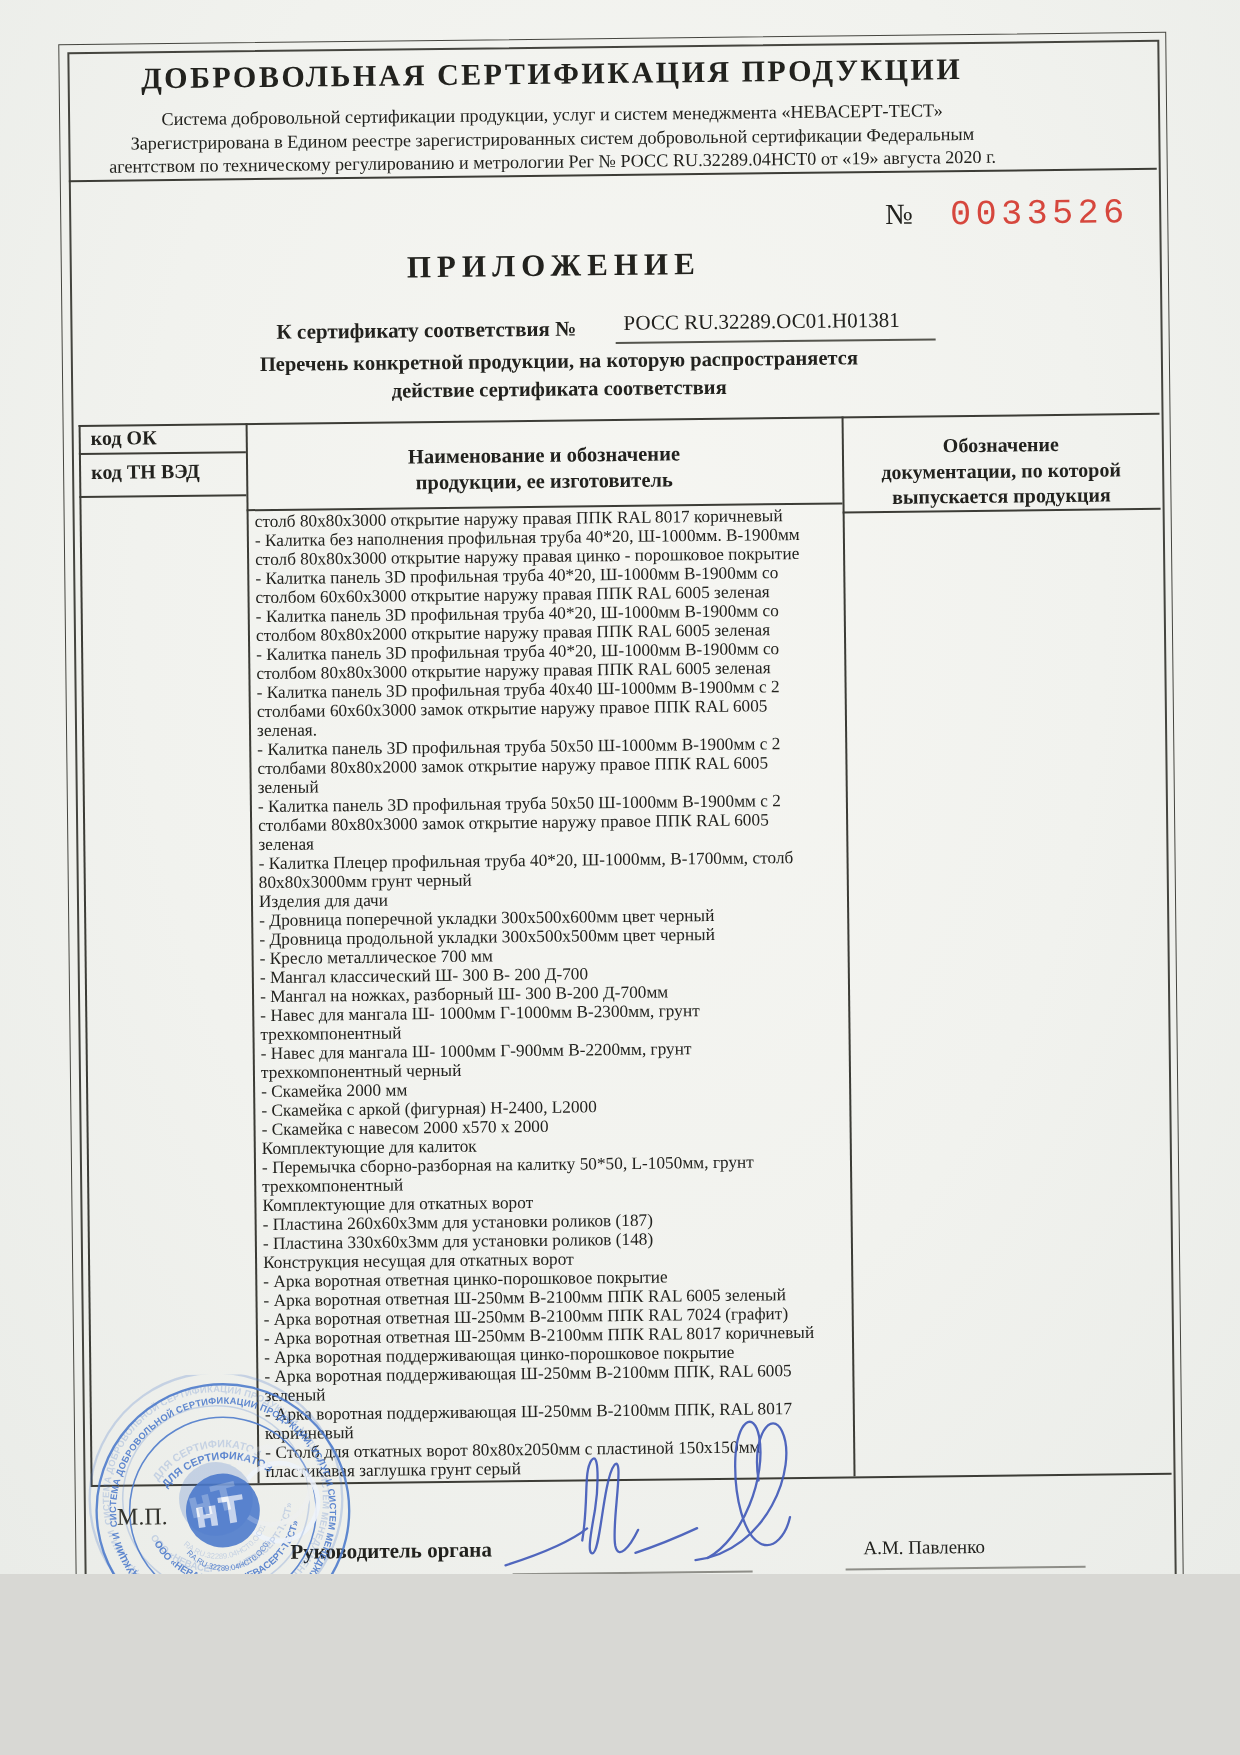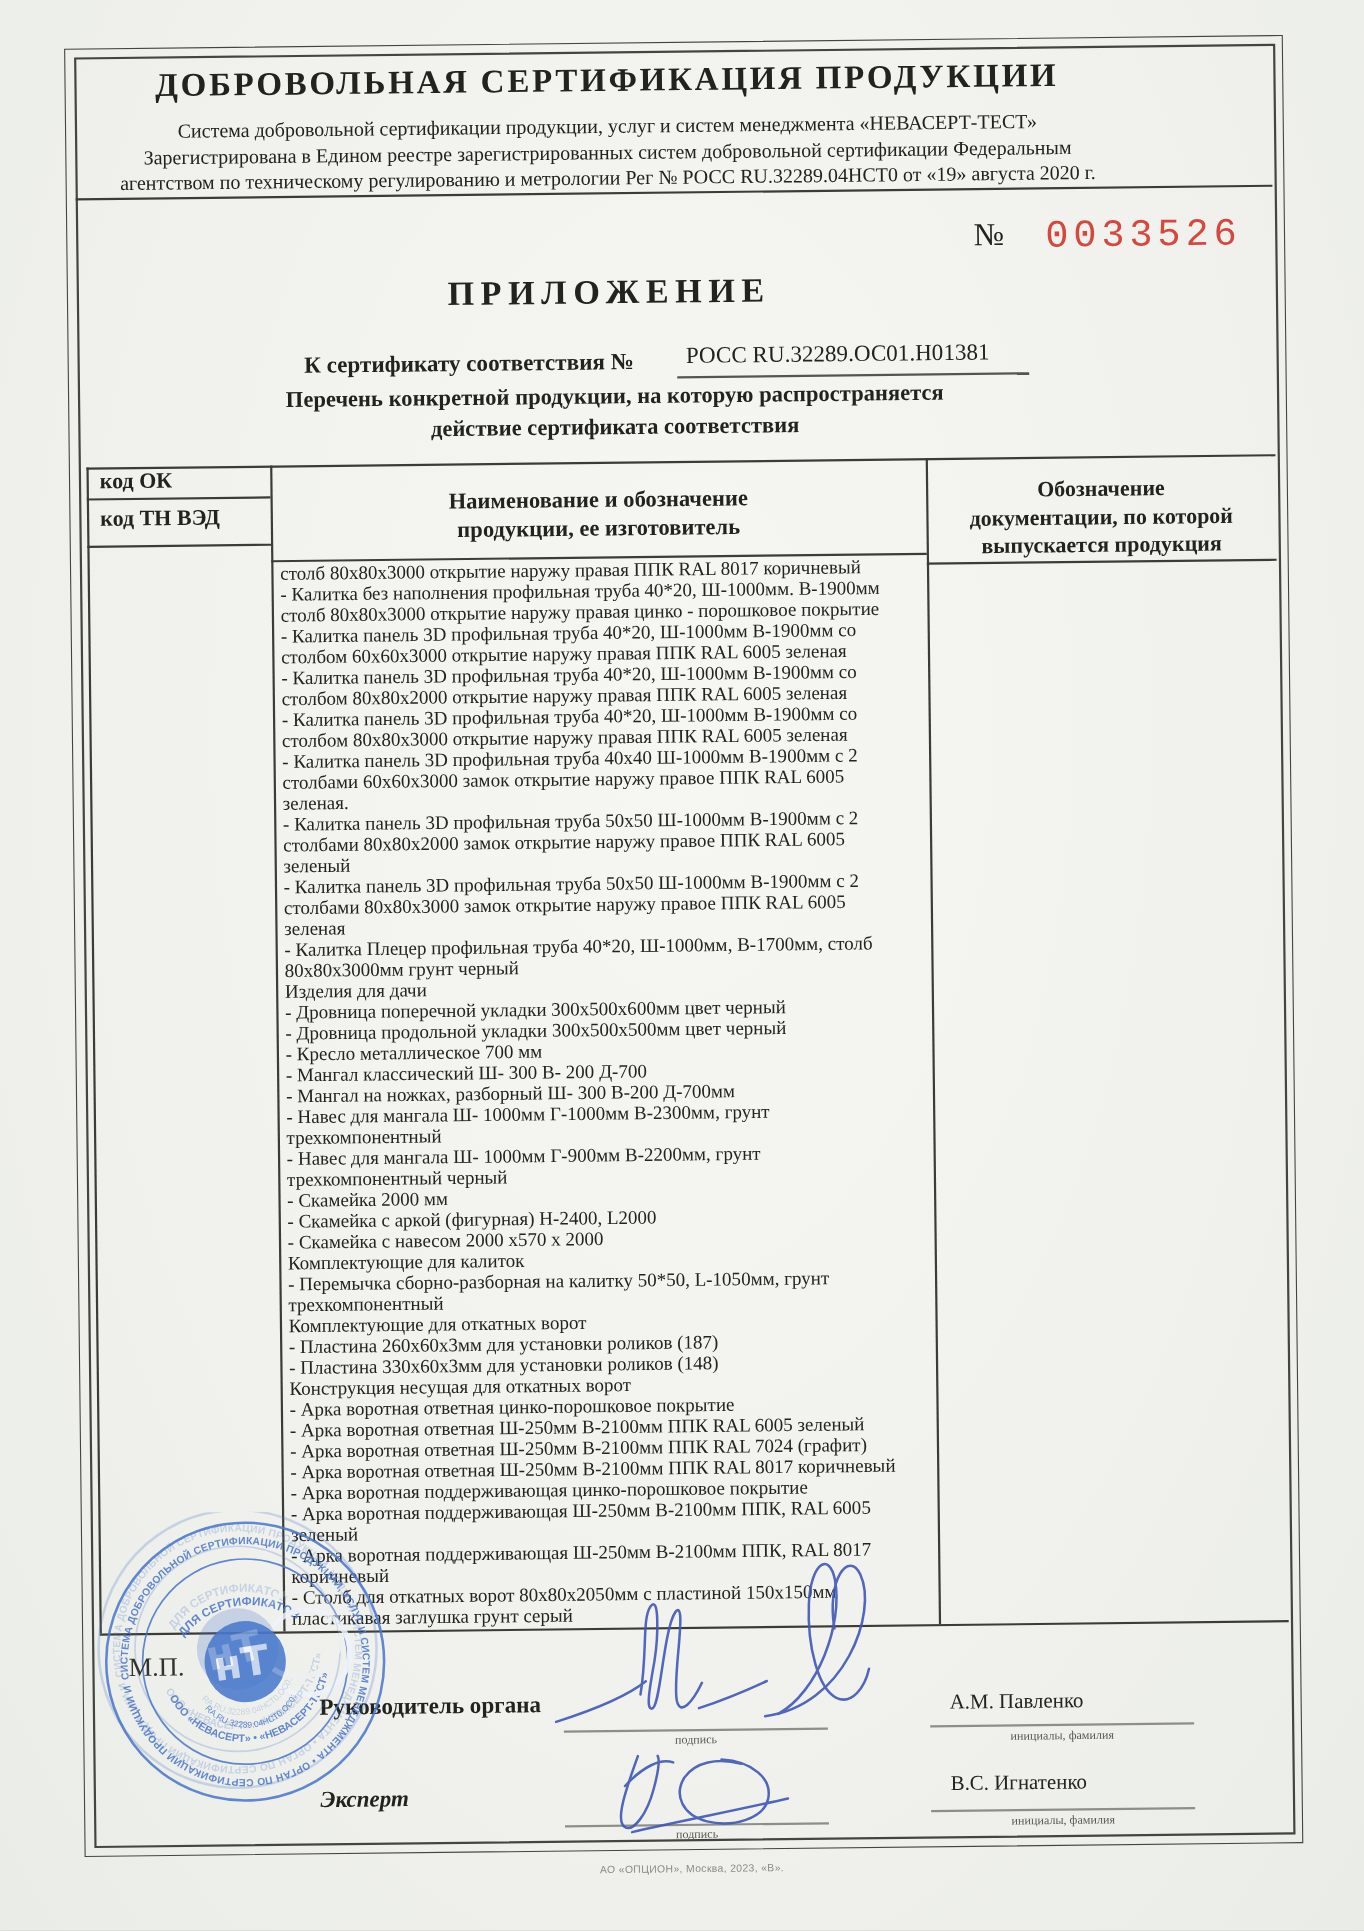--- a/index.html
+++ b/index.html
@@ -1,17 +1,17 @@
 <!DOCTYPE html>
 <html><head>
 <meta charset="utf-8">
 <style>
   html,body{margin:0;padding:0;background:#d8d8d4;}
   .page{
-    position:relative;width:1240px;height:1755px;overflow:hidden;
+    position:relative;width:1240px;height:1574px;overflow:hidden;
     background:radial-gradient(ellipse at 50% 38%, #f6f6f2 0%, #f1f2ee 55%, #eaece8 100%);
     font-family:"Liberation Serif", serif;color:#22221e;
   }
   .sheet{position:absolute;inset:0;transform:rotate(-0.65deg);transform-origin:620px 900px;}
   .abs{position:absolute;}
   .frame-outer{left:68px;top:38px;width:1106px;height:1642px;border:1.5px solid #45453f;}
   .frame-inner{left:77px;top:46px;width:1088px;height:1624px;border:2px solid #45453f;}
   .hline,.vline{background:#3c3c36;}
   .hline{height:2px;}
   .vline{width:2px;}

